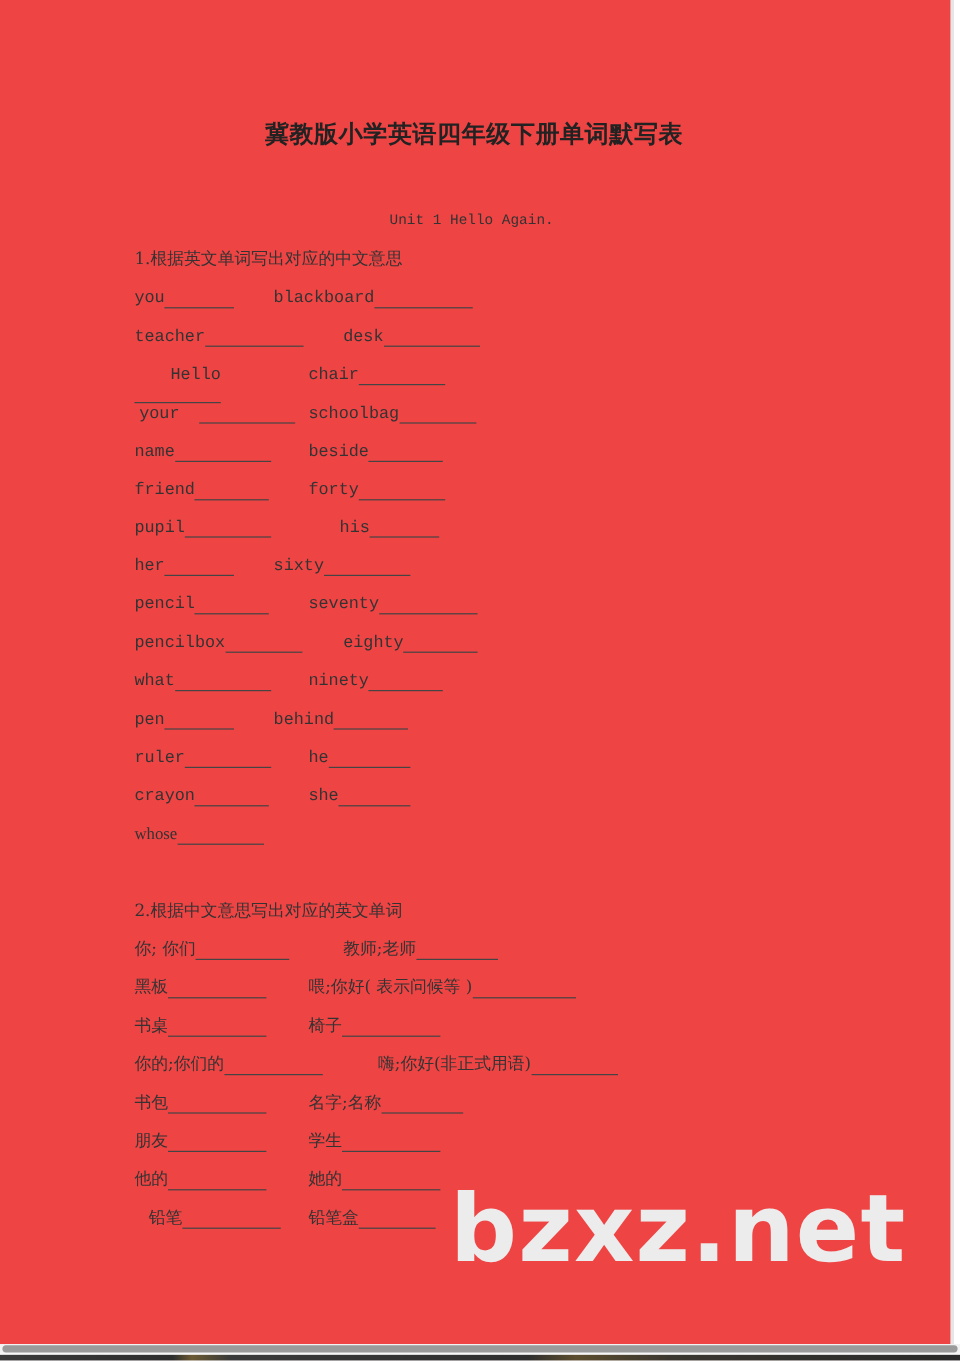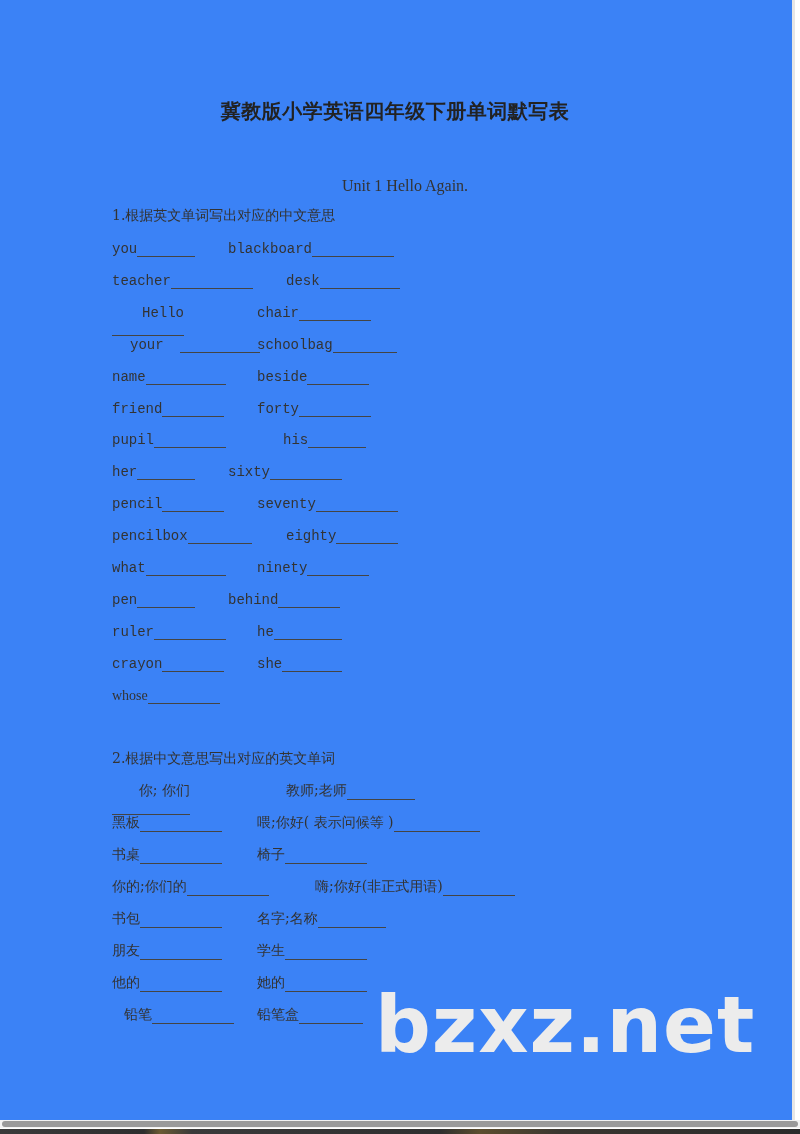--- a/index.html
+++ b/index.html
@@ -16,21 +16,21 @@
       height: 1134px;
       background: #ffffff;
       overflow: hidden;
     }
     .page {
       position: absolute;
       left: 0;
       top: 0;
       width: 795px;
       height: 1120px;
-      background: #3b82f6;
+      background: #ef4444;
       border-right: 3px solid #e6e6e6;
       box-sizing: border-box;
     }
     .title {
       position: absolute;
       top: 98px;
       left: 0;
       width: 790px;
       text-align: center;
       font-family: "DejaVu Sans", sans-serif;
@@ -38,24 +38,23 @@
       font-size: 20px;
       color: #222;
       letter-spacing: 0.5px;
     }
     .unit {
       position: absolute;
       top: 177px;
       left: 0;
       width: 786px;
       text-align: center;
-      font-family: Liberation Serif, serif;
-      font-size: 16px;
+      font-family: Liberation Mono, monospace;
+      font-size: 12px;
       color: #333;
-      padding-left: 12px;
     }
     .section-head {
       position: absolute;
       left: 112px;
       font-family: "DejaVu Serif", serif;
       font-size: 14px;
       color: #333;
     }
     .row {
       position: absolute;
@@ -155,21 +154,21 @@
           <span class="item" style="left: 0px; flex-direction: column;">
             <span>Hello</span>
             <span class="blank" style="width: 72px;"></span>
           </span>
           <span class="item" style="left: 145px;">
             <span>chair</span>
             <span class="blank" style="width: 72px;"></span>
           </span>
         </div>
         <div class="row" style="top: 336.7px;">
-          <span class="item" style="left: 18px; gap: 16px;">
+          <span class="item" style="left: 4px; gap: 16px;">
             <span>your</span>
             <span class="blank" style="width: 80px;"></span>
           </span>
           <span class="item" style="left: 145px;">
             <span>schoolbag</span>
             <span class="blank" style="width: 64px;"></span>
           </span>
         </div>
         <div class="row" style="top: 368.6px;">
           <span class="item" style="left: 0px;">
@@ -275,21 +274,21 @@
           <span class="item" style="left: 0px; font-family: Liberation Serif, serif;">
             <span>whose</span>
             <span class="blank" style="width: 72px;"></span>
           </span>
         </div>
       </div>
 
     <div class="section-head" style="top:750px;">2.根据中文意思写出对应的英文单词</div>
     <div id="s2">
         <div class="row cn" style="top: 782px;">
-          <span class="item" style="left: 0px; flex-direction: column;">
+          <span class="item" style="left: 0px;">
             <span>你; 你们</span>
             <span class="blank" style="width: 78px;"></span>
           </span>
           <span class="item" style="left: 174px;">
             <span>教师;老师</span>
             <span class="blank" style="width: 68px;"></span>
           </span>
         </div>
         <div class="row cn" style="top: 814px;">
           <span class="item" style="left: 0px;">

